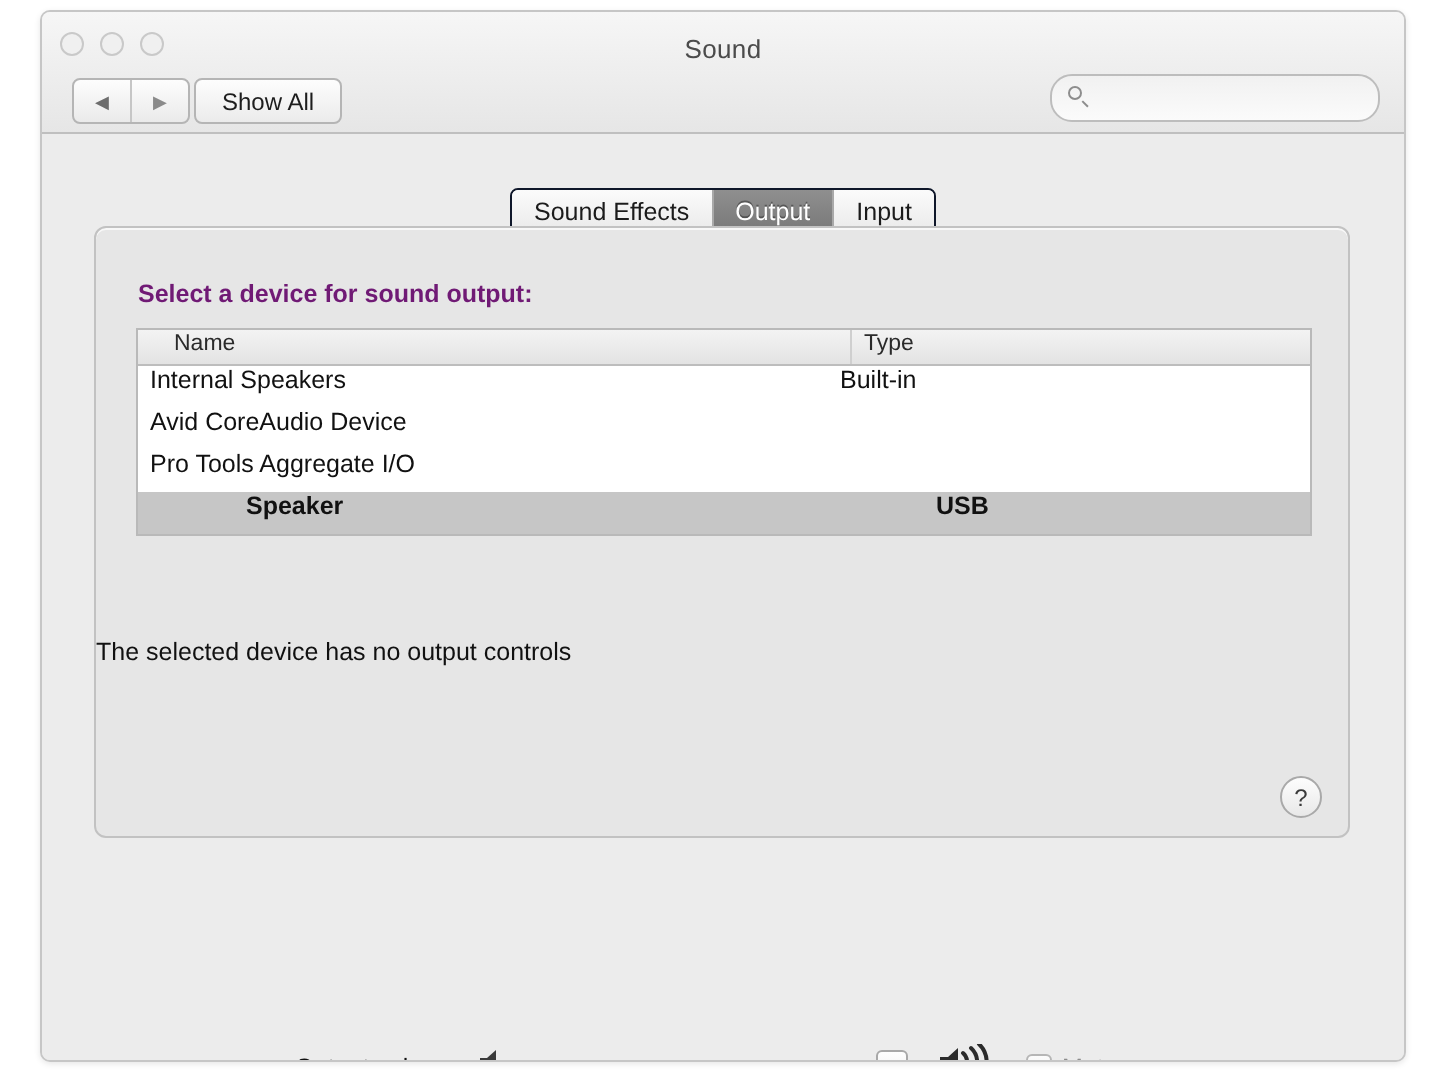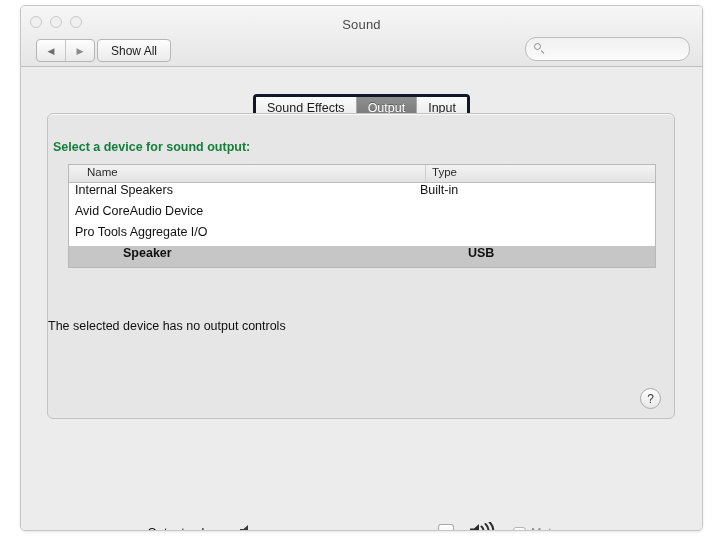--- a/index.html
+++ b/index.html
@@ -157,21 +157,21 @@
   .tabbar {
     position: absolute;
     left: 0; right: 0;
     top: 27px;
     display: flex;
     justify-content: center;
   }
   .tabs {
     display: flex;
     height: 22px;
-    border: 3px solid #0f172a;
+    border: 1px solid #0f172a;
     border-radius: 4px;
     overflow: hidden;
     box-shadow: 0 1px 0 rgba(255,255,255,0.8);
   }
   .tab {
     display: flex;
     align-items: center;
     padding: 0 11px;
     font-size: 12.5px;
     color: #1b1b1b;
@@ -193,25 +193,25 @@
     width: 626px;
     height: 304px;
     background: #e6e6e6;
     border: 1px solid #c2c2c2;
     border-radius: 6px;
     box-shadow: inset 0 1px 0 rgba(255,255,255,0.7);
   }
 
   .panel-label {
     position: absolute;
-    left: 5px;
+    left: 21px;
     top: 26px;
     font-size: 12.5px;
     font-weight: bold;
-    color: #15803d;
+    color: #701a75;
   }
 
   
   .table {
     position: absolute;
     left: 20px;
     top: 50px;
     width: 588px;
     border: 1px solid #b9b9b9;
     background: #ffffff;

